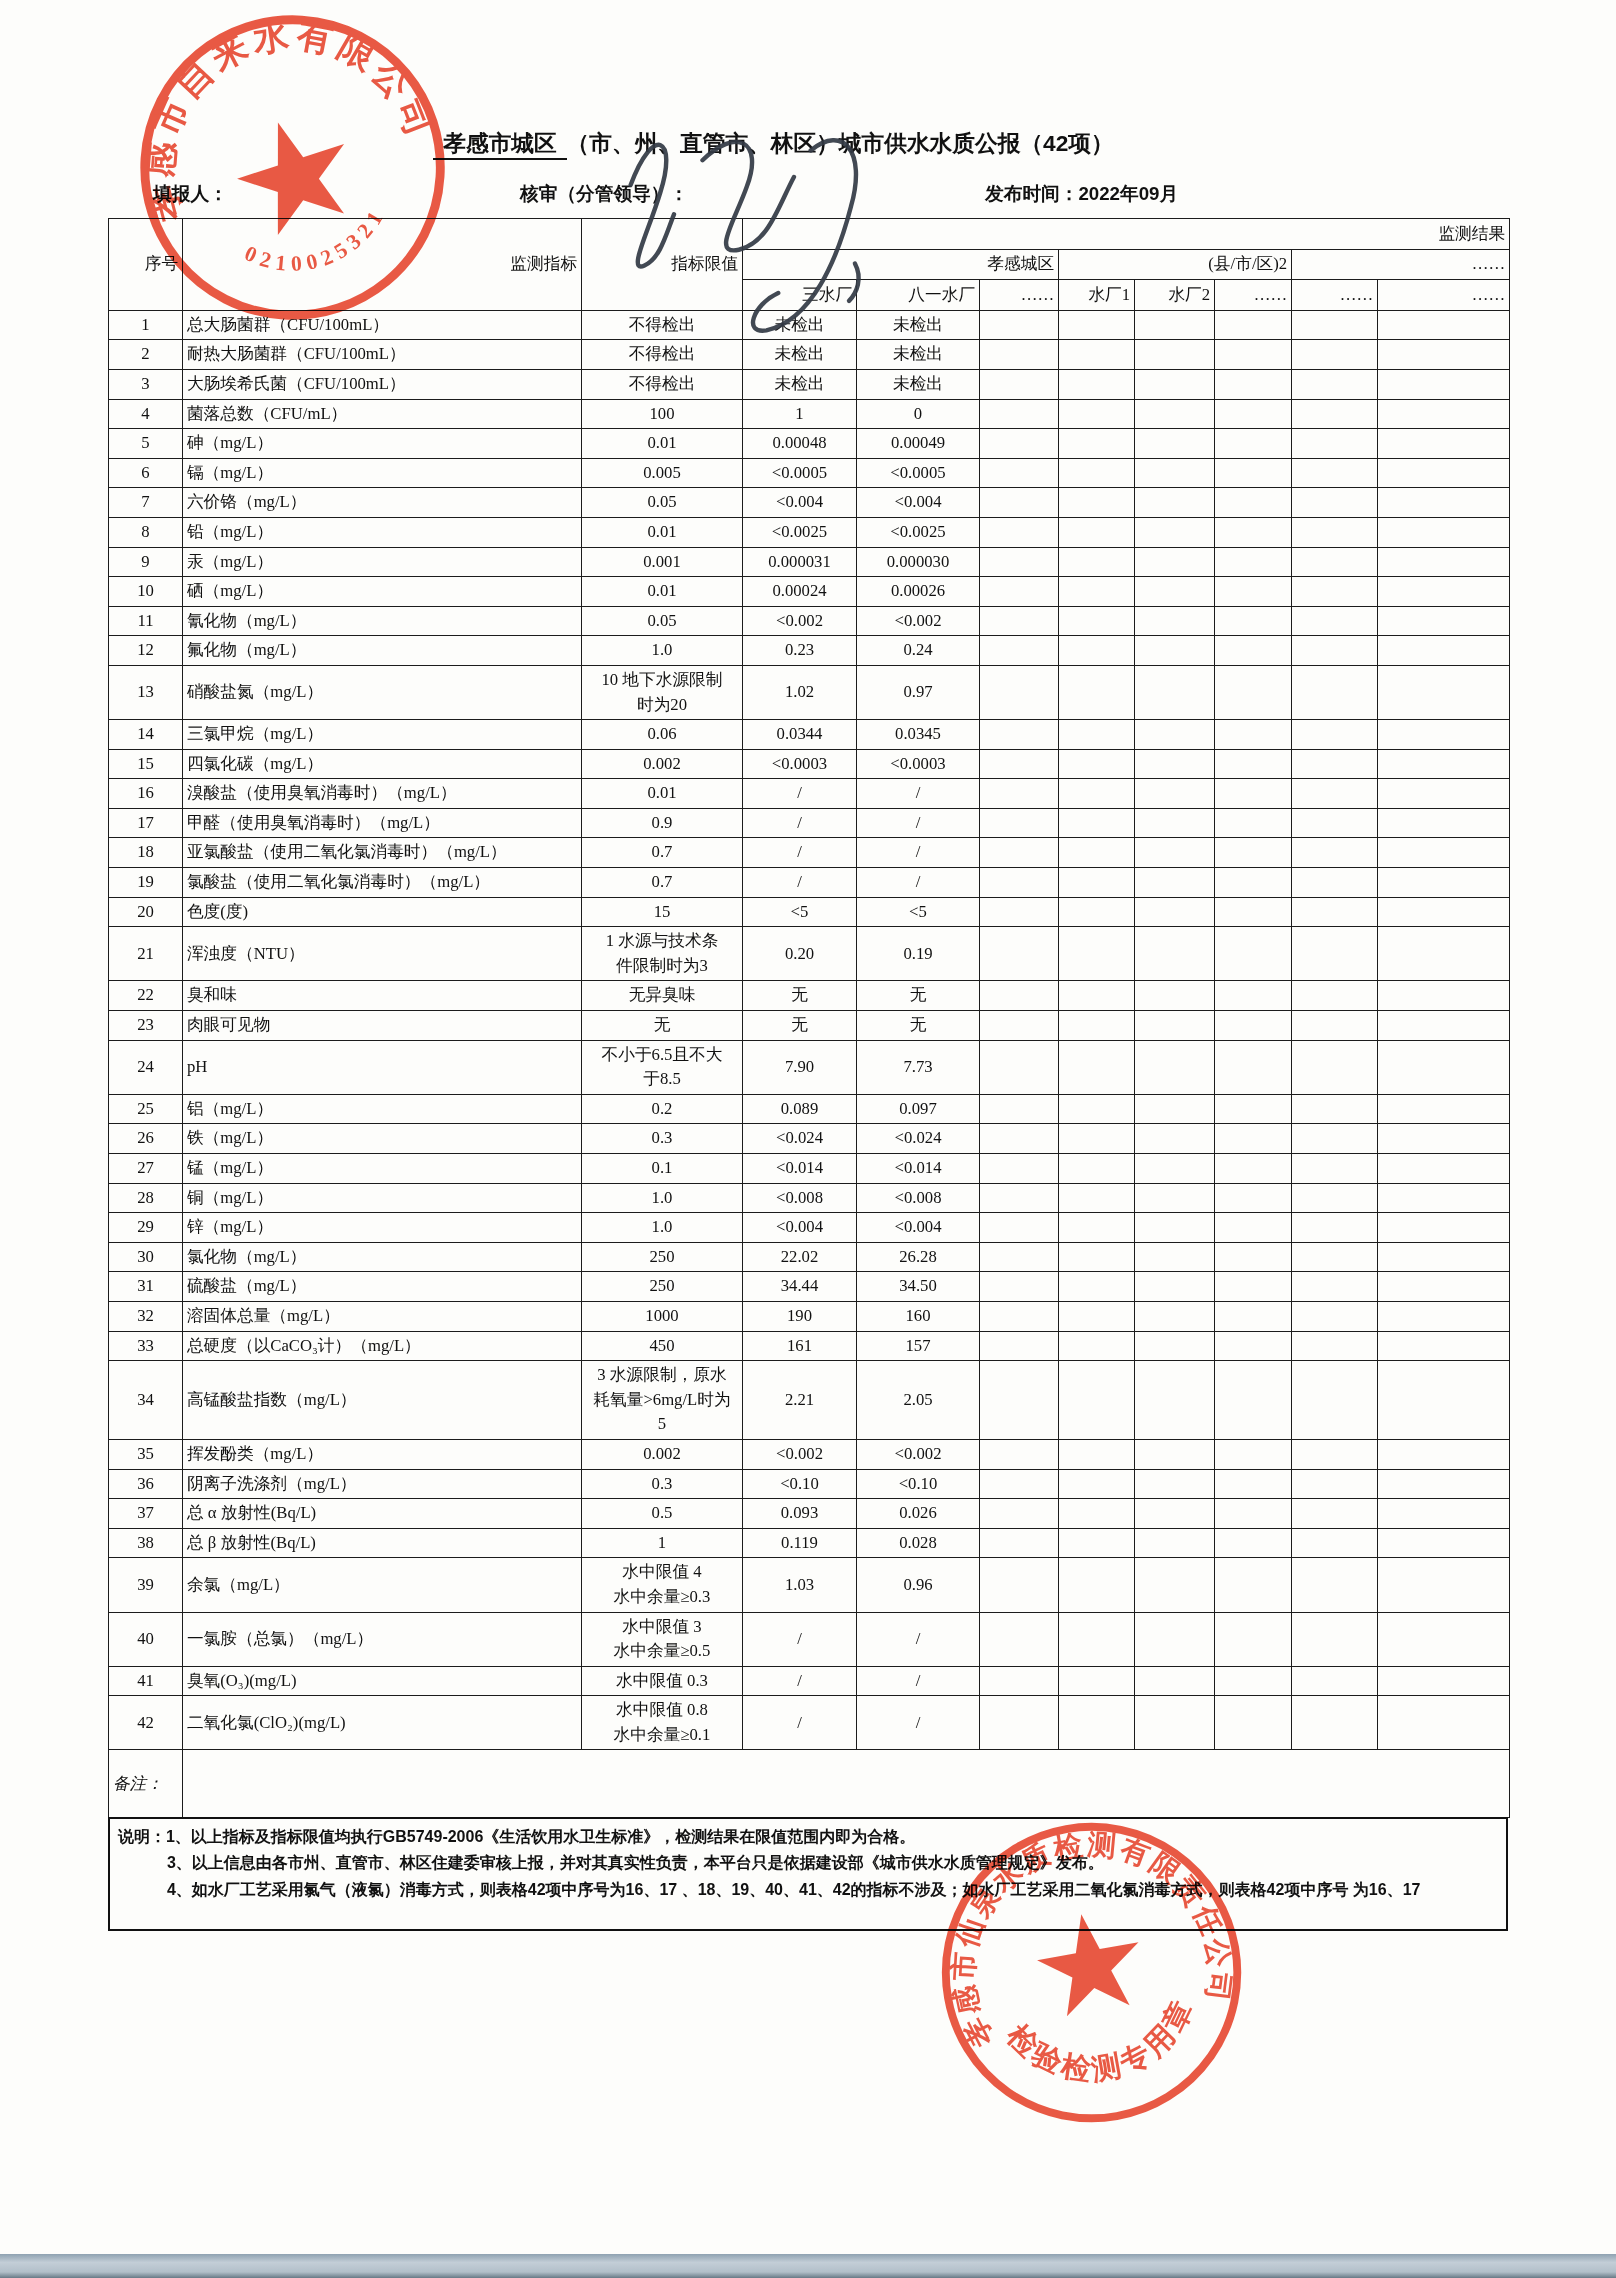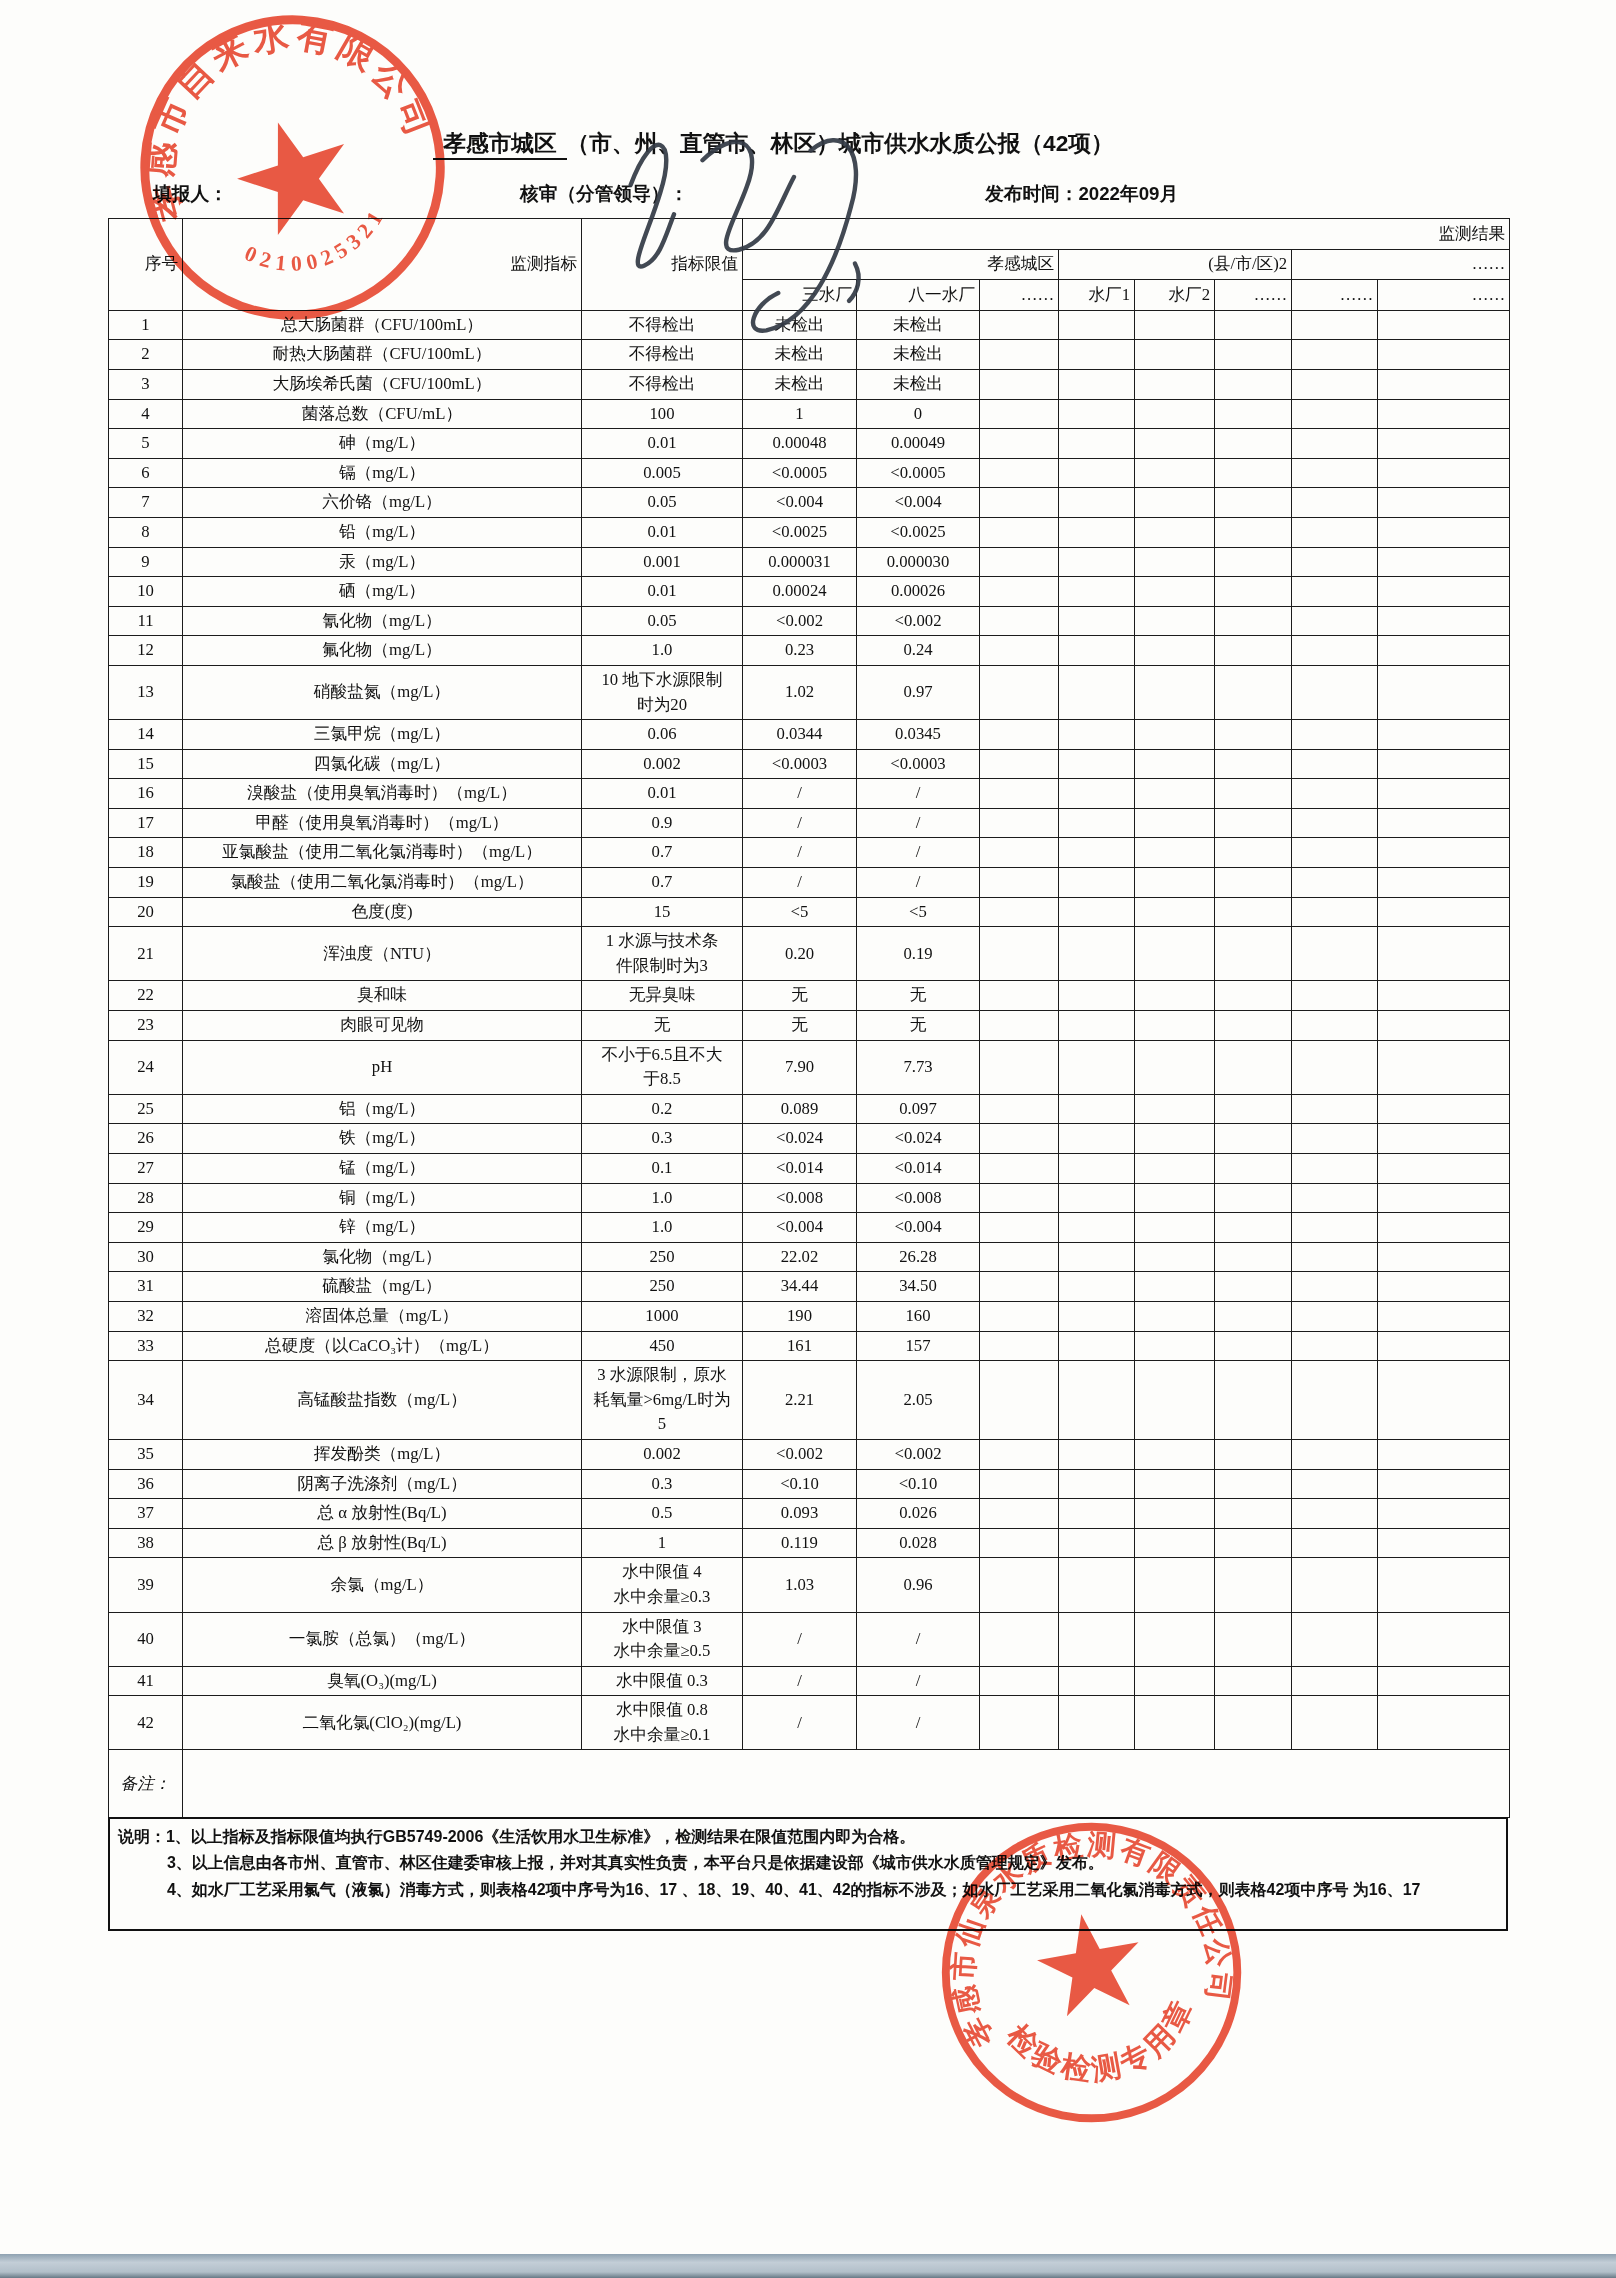--- a/index.html
+++ b/index.html
@@ -14,21 +14,21 @@
   .form-line .filler{position:absolute;left:153px;}
   .form-line .reviewer{position:absolute;left:520px;}
   .form-line .publish{position:absolute;left:985px;}
   
   .content{position:absolute;left:108px;top:218px;width:1400px;z-index:1;}
   table.report{border-collapse:collapse;table-layout:fixed;width:1400px;font-size:16.7px;}
   table.report th,table.report td{border:1.6px solid #1c1c1c;padding:2px 3.9px;line-height:24.6px;
       overflow:hidden;font-weight:normal;}
   table.report thead th{text-align:right;height:25.6px;}
   td.c,th.c{text-align:center;}
-  td.ind{text-align:center;padding-left:7.9px;}
+  td.ind{text-align:left;padding-left:7.9px;}
   td.lim{white-space:pre-line;}
   td.seq{text-align:center;}
   tr.remark td{height:63px;vertical-align:middle;font-style:italic;}
   
   .notes{margin-top:-1.6px;border:2.2px solid #111;padding:4.9px 9.9px 25.6px 7.9px;
          font-family:"Liberation Sans","DejaVu Sans",sans-serif;font-size:16px;line-height:26.6px;
          font-weight:bold;background:transparent;}
   .notes .indent{padding-left:49px;}
   
   .stamp{position:absolute;z-index:6;mix-blend-mode:multiply;opacity:.88;pointer-events:none;}

